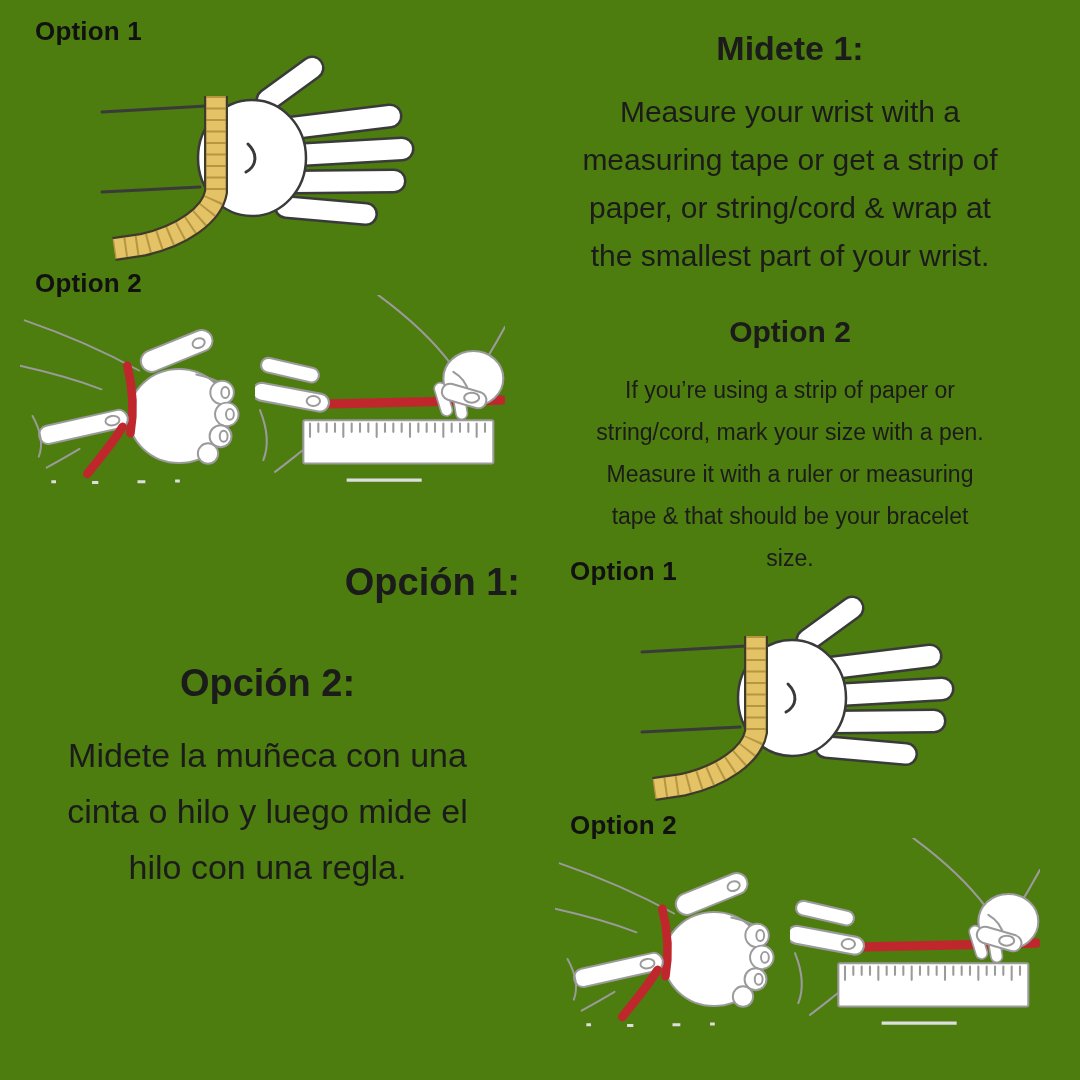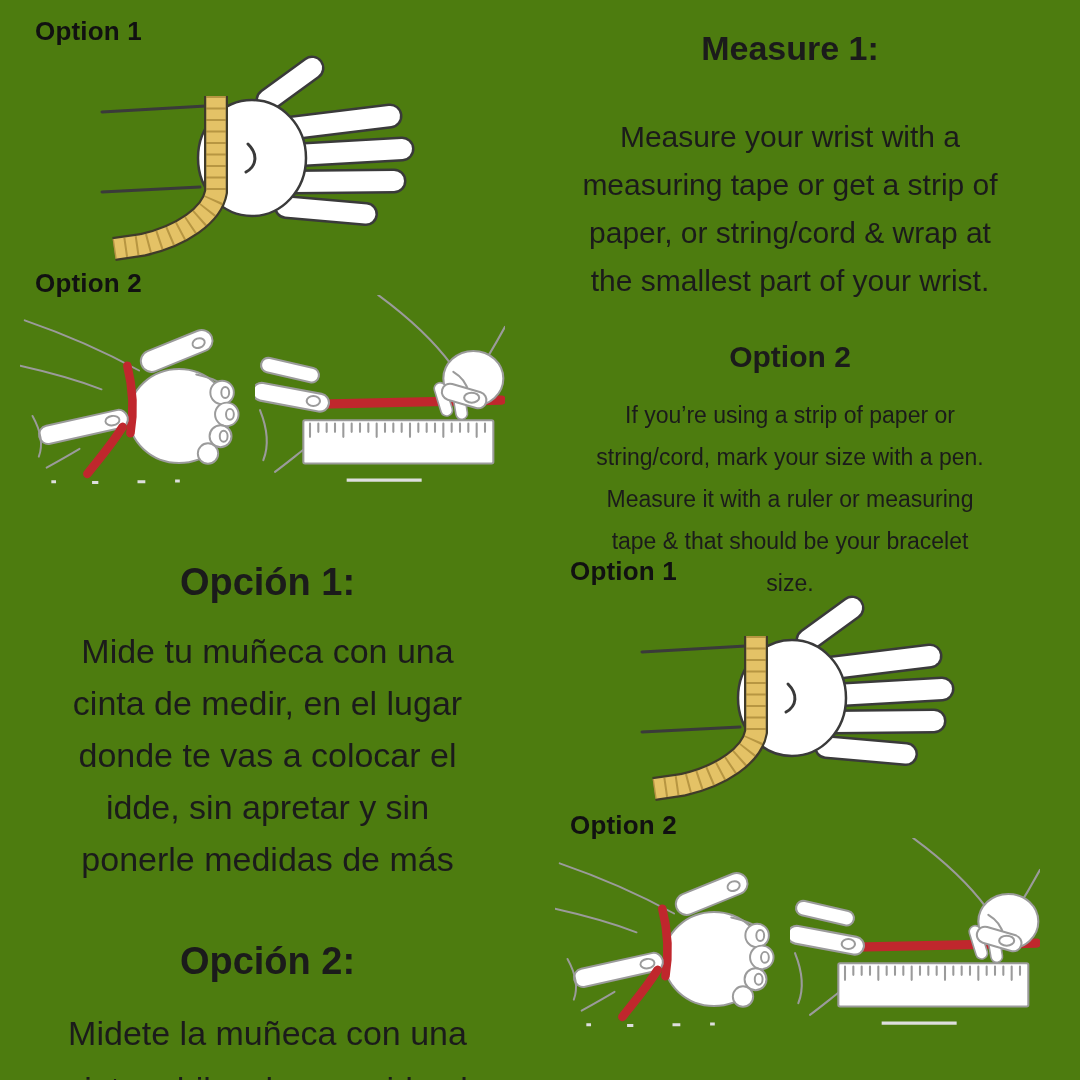--- a/index.html
+++ b/index.html
@@ -14,24 +14,24 @@
 
   
   .illus-label {
     font-size:26px; font-weight:bold; color:#111111;
     letter-spacing:0.2px;
   }
 
   
   .txt-col { text-align:center; white-space:pre-line; }
   .h-en { font-size:34px; font-weight:bold; line-height:1.3; }
-  .b-en-1 { font-size:30px; line-height:48px;margin-top:25px; }
+  .b-en-1 { font-size:30px; line-height:48px; }
   .h-en-2 { font-size:30px; font-weight:bold; margin-top:14px; line-height:1.3; }
   .b-en-2 { font-size:23px; line-height:42px; }
-  .h-es { font-size:38px; font-weight:bold; line-height:1.3; }
+  .h-es { font-size:38px; font-weight:bold; line-height:1.3;text-align:right; }
   .b-es-1 { font-size:34px; line-height:52px; }
   .h-es-2 { font-size:38px; font-weight:bold; margin-top:34px; line-height:1.3; }
   .b-es-2 { font-size:34px; line-height:56px; }
 
   
   .ln-d { stroke:#3a3a3a; stroke-width:3; fill:none; stroke-linecap:round; }
   .ln-g { stroke:#9b9b9b; stroke-width:2.5; fill:none; stroke-linecap:round; }
   .shape-d { stroke:#3a3a3a; stroke-width:2.5; fill:#ffffff; }
   .shape-g { stroke:#9b9b9b; stroke-width:2.5; fill:#ffffff; }
   .cap-outer-d { stroke:#3a3a3a; fill:none; stroke-linecap:round; }
@@ -152,40 +152,35 @@
 
   <svg class="abs" style="left:20px; top:300px;" width="235" height="188">
     <use href="#sym-fist-string"></use>
   </svg>
 
   <svg class="abs" style="left:255px; top:295px;" width="250" height="192">
     <use href="#sym-ruler-string"></use>
   </svg>
 
   <div class="abs txt-col" style="left:505px; top:8px; width:570px;">
-    <div class="h-en">Measure 1:</div>
+    <div class="h-en">Midete 1:</div>
     <div class="b-en-1">Measure your wrist with a
 measuring tape or get a strip of
 paper, or string/cord &amp; wrap at
 the smallest part of your wrist.</div>
     <div class="h-en-2">Option 2</div>
     <div class="b-en-2">If you’re using a strip of paper or
 string/cord, mark your size with a pen.
 Measure it with a ruler or measuring
 tape &amp; that should be your bracelet
 size.</div>
   </div>
 
   <div class="abs txt-col" style="left:15px; top:540px; width:505px;">
     <div class="h-es">Opción 1:</div>
-    <div class="b-es-1">Mide tu muñeca con una
-cinta de medir, en el lugar
-donde te vas a colocar el
-idde, sin apretar y sin
-ponerle medidas de más</div>
     <div class="h-es-2">Opción 2:</div>
     <div class="b-es-2">Midete la muñeca con una
 cinta o hilo y luego mide el
 hilo con una regla.</div>
   </div>
 
   <div class="abs illus-label" style="left:570px; top:556px;">Option 1</div>
 
   <svg class="abs" style="left:635px; top:592px;" width="330" height="212">
     <use href="#sym-hand-tape"></use>

